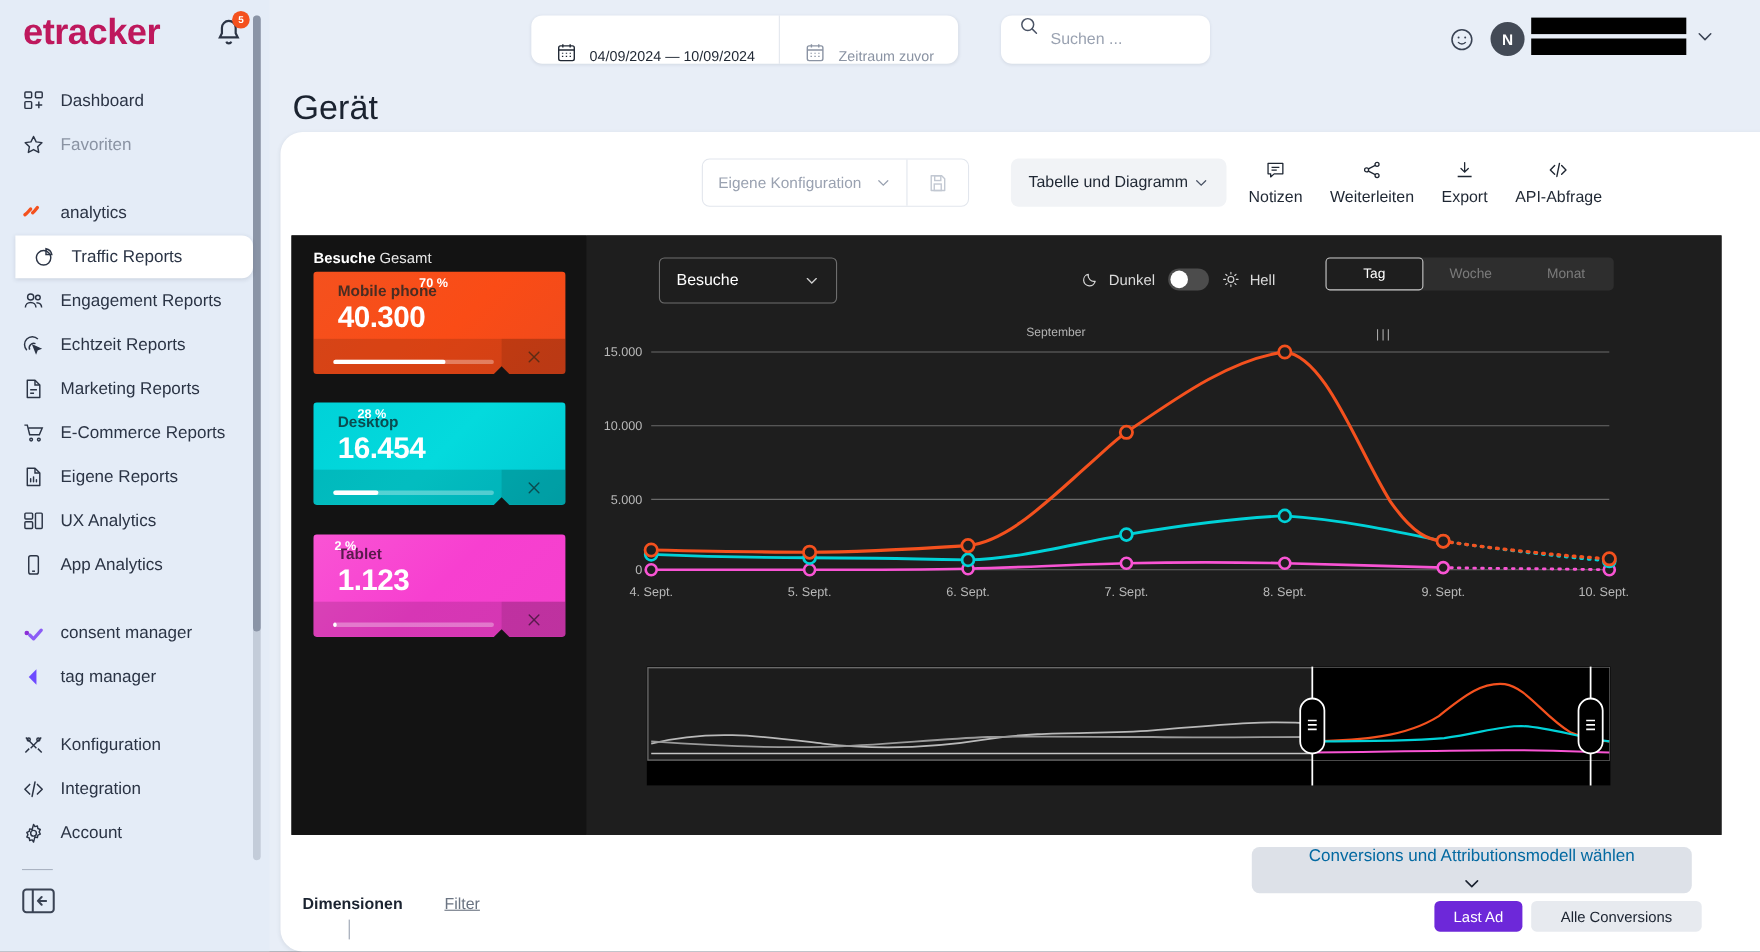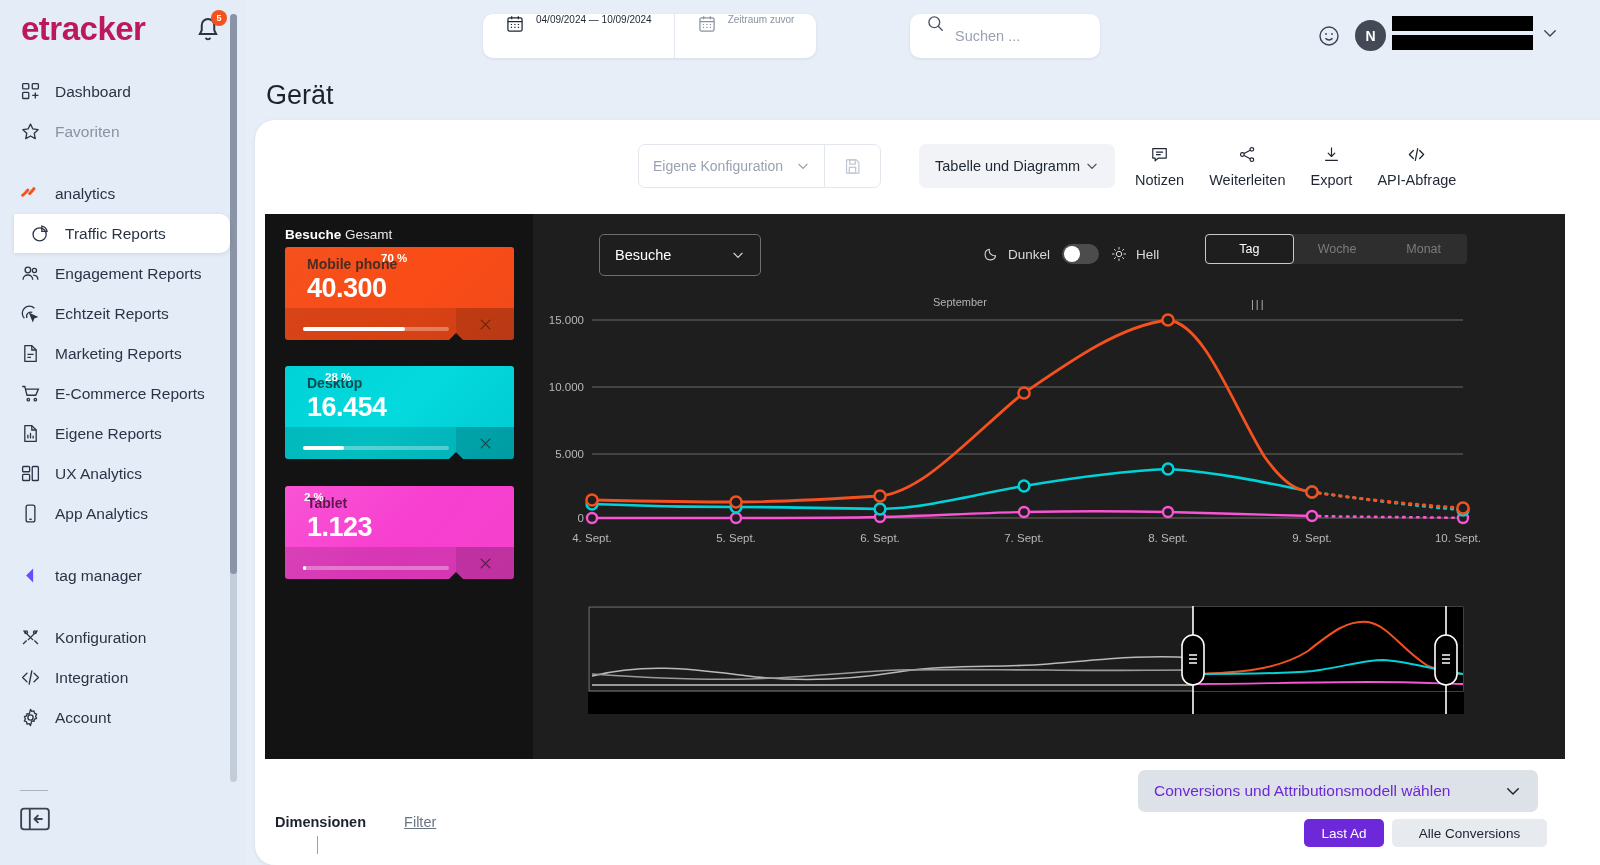--- a/index.html
+++ b/index.html
@@ -59,22 +59,22 @@
   .nav-sep { position:absolute; left:20px; top:790px; width:28px; height:1px; background:#aab3c2;}
 
   
   #topbar { position: absolute; left: 245px; top: 0; width: 1355px; height: 72px; }
   .date-group {
     position: absolute; left: 238px; top: 14px; height: 44px;
     display: flex; background: #fff; border-radius: 10px;
     box-shadow: 0 1px 3px rgba(40,50,70,.10);
   }
   .date-btn {
-    display: flex; align-items: flex-start; gap: 11px;
-    padding: 0 22px; font-size: 10px; color: #1f2733; cursor: pointer;
+    display: flex; align-items: flex-end; gap: 11px;
+    padding: 0 22px; font-size: 13px; color: #1f2733; cursor: pointer;
   }
   .date-btn.second { color: #8a93a3; border-left: 1px solid #e3e7ee; }
   .search-box {
     position: absolute; left: 665px; top: 14px; width: 190px; height: 44px;
     background: #fff; border-radius: 10px; display: flex; 
     gap: 10px; padding: 0 16px; box-shadow: 0 1px 3px rgba(40,50,70,.10);
   }
   .search-box input {
     border: none; outline: none; font-size: 14.5px; width: 130px;
     font-family: "Liberation Sans", sans-serif; color: #1f2733; background: transparent;
@@ -86,21 +86,21 @@
     border-radius: 50%; background: #434a56; color: #fff; font-size: 14px;
     font-weight: bold; display: flex; align-items: center; justify-content: center;
   }
   .redact-a { position: absolute; left: 1147px; top: 16px; width: 141px; height: 15px; background: #000; }
   .redact-b { position: absolute; left: 1147px; top: 35px; width: 141px; height: 15px; background: #000; }
   .topchev { position: absolute; left: 1296px; top: 24px; cursor: pointer; }
 
   
   .page-title {
     position: absolute; left: 266px; top: 80px;
-    font-size: 27px; color: #1b2330;
+    font-size: 31px; color: #1b2330;
   }
   #card {
     position: absolute; left: 255px; top: 120px;
     width: 1422px; height: 745px; background: #fff;
     border-radius: 20px; overflow: hidden;
     box-shadow: 0 1px 4px rgba(40,50,70,.09);
   }
   .card-scroll {
     position: absolute; right: 3px; top: 4px; width: 6px; height: 737px;
     background: #d4dae3; border-radius: 3px;
@@ -205,21 +205,21 @@
   
   .dim-tabs { position: absolute; left: 20px; top: 694px; display: flex; align-items: center; gap: 38px; }
   .dim-tabs .t1 { font-size: 14.5px; font-weight: bold; color: #1b2330; cursor: pointer; }
   .dim-tabs .t2 { font-size: 14.5px; color: #6b7482; text-decoration: underline; cursor: pointer; }
   .dim-caret { position: absolute; left: 62px; top: 716px; width: 1px; height: 18px; background: #9aa2b1; }
 
   .conv-sel {
     position: absolute; left: 1138px; top: 770px; width: 400px; height: 42px;
     background: #dde1e8; border-radius: 7px; display: flex; align-items: center;
     justify-content: space-between; padding: 0 16px; font-size: 15.5px;
-    color: #6d28d9; cursor: pointer; z-index: 5;
+    color: #0369a1; cursor: pointer; z-index: 5; flex-direction: column;
   }
   .pill {
     position: absolute; top: 819px; height: 28px; border-radius: 5px;
     display: flex; align-items: center; justify-content: center;
     font-size: 13.5px; cursor: pointer; z-index: 5;
   }
   .pill.a { left: 1304px; width: 80px; background: #6d28d9; color: #fff; }
   .pill.b { left: 1392px; width: 155px; background: #e7eaef; color: #1b2330; }
 
   svg { display: block; overflow: visible; }
@@ -327,20 +327,27 @@
     <div class="nav-item">
       <svg class="nav-icon" viewBox="0 0 24 24" fill="none" stroke="#2b3445" stroke-width="1.5">
         <rect x="7" y="2.5" width="10" height="19" rx="2.2"></rect>
           <path d="M10.5 18.6h3"></path>
       </svg>
       <span class="lbl">App Analytics</span>
     </div>
 
     <div class="nav-gap"></div>
 
+    <div class="nav-item">
+      <svg class="nav-icon" viewBox="0 0 24 24">
+        <circle cx="5" cy="12" r="2.4" fill="#8b2fd6"></circle>
+        <path d="M8 14l4 4 8-9" stroke="#8b5cf6" stroke-width="3.4" fill="none" stroke-linecap="round" stroke-linejoin="round"></path>
+      </svg>
+      <span class="lbl">consent manager</span>
+    </div>
     <div class="nav-item">
       <svg class="nav-icon" viewBox="0 0 24 24">
         <path d="M15 4L7 12l8 8V4z" fill="#6d4aff"></path>
       </svg>
       <span class="lbl">tag manager</span>
     </div>
 
     <div class="nav-gap"></div>
 
     <div class="nav-item">

